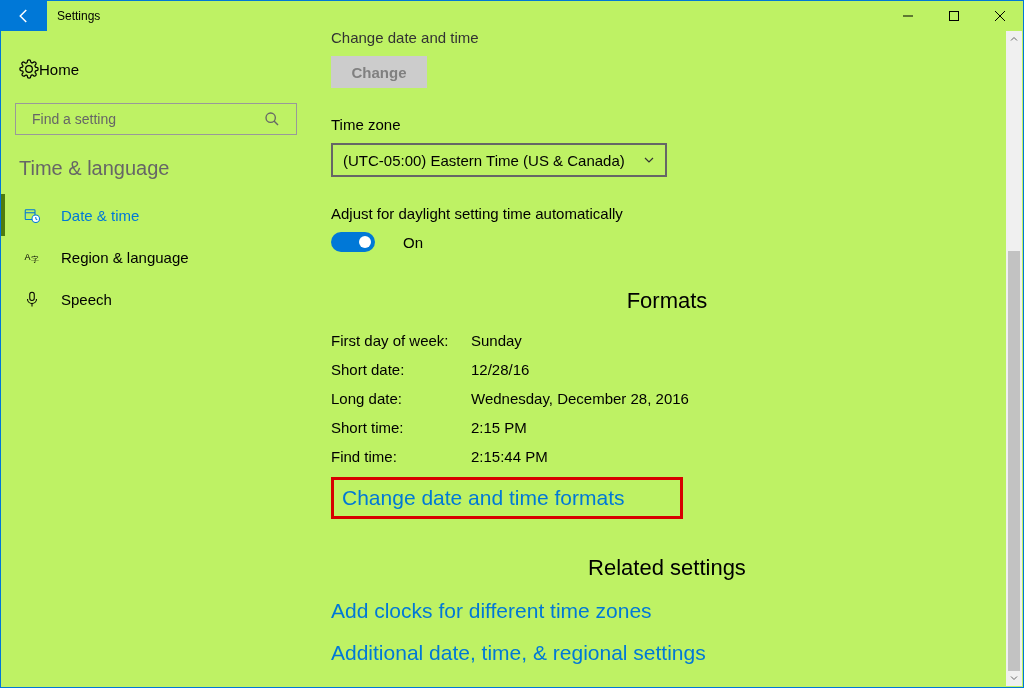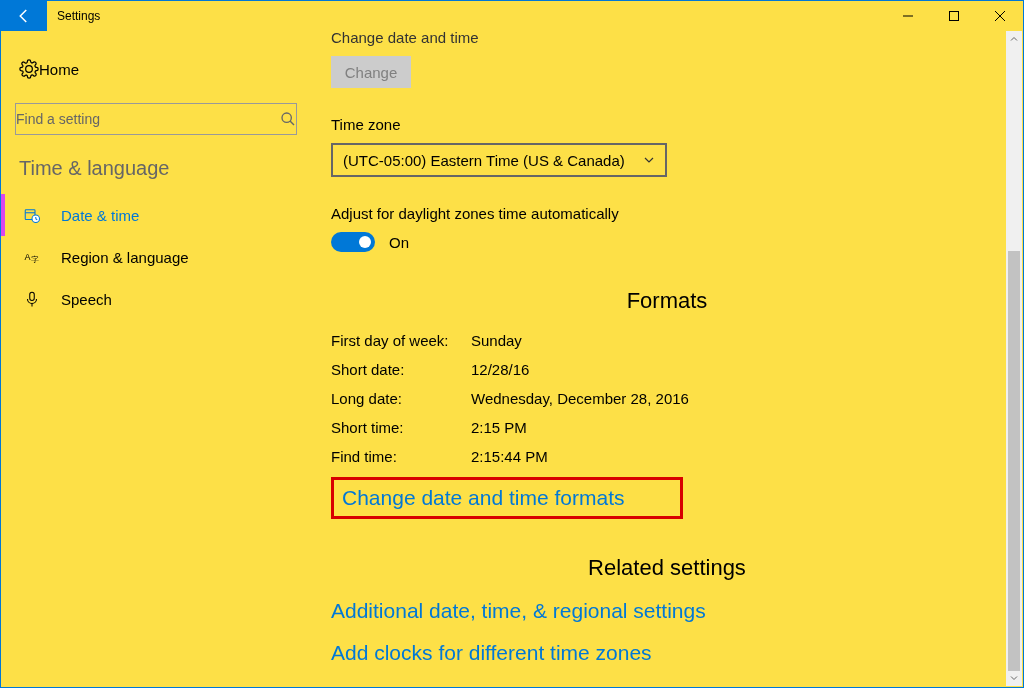--- a/index.html
+++ b/index.html
@@ -1,20 +1,20 @@
 <!DOCTYPE html>
 <html><head>
 <meta charset="utf-8">
 <style>
   * { box-sizing: border-box; margin: 0; padding: 0; font-family: "Segoe UI", Tahoma, sans-serif; }
   html, body { width: 1024px; height: 688px; overflow: hidden; }
   .window {
     width: 1024px; height: 688px;
     border: 1px solid #0078d7;
-    background: #fde047;
+    background: #bef264;
     position: relative;
     display: flex;
     flex-direction: column;
   }
   .titlebar {
     height: 30px;
     display: flex;
     align-items: stretch;
     font-size: 12px;
     color: #000;
@@ -47,21 +47,21 @@
     padding: 10px 18px;
     font-size: 15px;
     cursor: default;
   }
   .home svg { width: 20px; height: 20px; }
   .search {
     margin: 14px 14px 0 14px;
     border: 1px solid #999;
     height: 32px;
     display: flex; align-items: center;
-    padding: 0 0;
+    padding: 0 16px;
     color: #666;
     font-size: 14px;
   }
   .search input {
     flex: 1; border: none; outline: none; font-size: 14px; color: #333;
     background: transparent;
   }
   .search input::placeholder { color: #666; }
   .search svg { width: 16px; height: 16px; }
   .category {
@@ -71,51 +71,51 @@
   }
   .navitem {
     display: flex; align-items: center;
     padding: 12px 18px;
     font-size: 15px;
     gap: 20px;
     border-left: 4px solid transparent;
   }
   .navitem.selected {
     color: #0078d7;
-    border-left: 4px solid #d946ef;
+    border-left: 4px solid #4d7c0f;
   }
   .navitem svg { width: 18px; height: 18px; flex-shrink: 0; }
   .content {
     flex: 1;
     padding: 0 20px 20px 20px;
     overflow-y: auto;
     position: relative;
     font-size: 15px;
     color: #000;
   }
   .cut-label {
     font-size: 15px; color: #333; margin-top: -2px;
   }
   .btn-disabled {
     background: #ccc; color: #808080;
-    border: none; width: 80px; height: 32px;
-    margin-top: 10px; font-size: 15px;
+    border: none; width: 96px; height: 32px;
+    margin-top: 10px; font-size: 15px; font-weight: bold;
   }
   .section { margin-top: 28px; }
   .label { font-size: 15px; margin-bottom: 10px; }
   .dropdown {
     border: 2px solid #666;
     width: 336px; height: 34px;
     display: flex; align-items: center;
     padding: 0 10px;
     font-size: 15px;
     justify-content: space-between;
   }
   .dropdown svg { width: 12px; height: 12px; }
-  .toggle-row { display: flex; align-items: center; gap: 14px; margin-top: 8px; }
+  .toggle-row { display: flex; align-items: center; gap: 28px; margin-top: 8px; }
   .toggle {
     width: 44px; height: 20px; border-radius: 10px;
     background: #0078d7; position: relative;
   }
   .toggle-knob {
     width: 12px; height: 12px; border-radius: 50%;
     background: #fff; position: absolute; top: 4px; right: 4px;
   }
   h2 { font-size: 22px; font-weight: 400; margin-top: 36px; text-align: center; }
   .kv-table { margin-top: 18px; }
@@ -237,21 +237,21 @@
         <div class="label">Time zone</div>
         <div class="dropdown">
           <span>(UTC-05:00) Eastern Time (US &amp; Canada)</span>
           <svg viewBox="0 0 12 12">
               <path d="M2 4l4 4 4-4" stroke="#333" fill="none" stroke-width="1.2"></path>
             </svg>
         </div>
       </div>
 
       <div class="section">
-        <div class="label">Adjust for daylight zones time automatically</div>
+        <div class="label">Adjust for daylight setting time automatically</div>
         <div class="toggle-row">
           <div class="toggle">
             <div class="toggle-knob"></div>
           </div>
           <span>On</span>
         </div>
       </div>
 
       <h2>Formats</h2>
       <div class="kv-table">
@@ -276,22 +276,22 @@
           <div>2:15:44 PM</div>
         </div>
       </div>
 
       <div class="highlight-box">
         <span class="link">Change date and time formats</span>
       </div>
 
       <h2>Related settings</h2>
       <div class="related-links">
+        <div><span class="link">Add clocks for different time zones</span></div>
         <div><span class="link">Additional date, time, &amp; regional settings</span></div>
-        <div><span class="link">Add clocks for different time zones</span></div>
       </div>
 
     </div>
 
   </div>
 
   <div class="scrollbar">
     <div class="scroll-arrow top">
       <svg viewBox="0 0 8 8">
           <path d="M1 5.5L4 2.5 7 5.5" stroke="#666" fill="none"></path>

